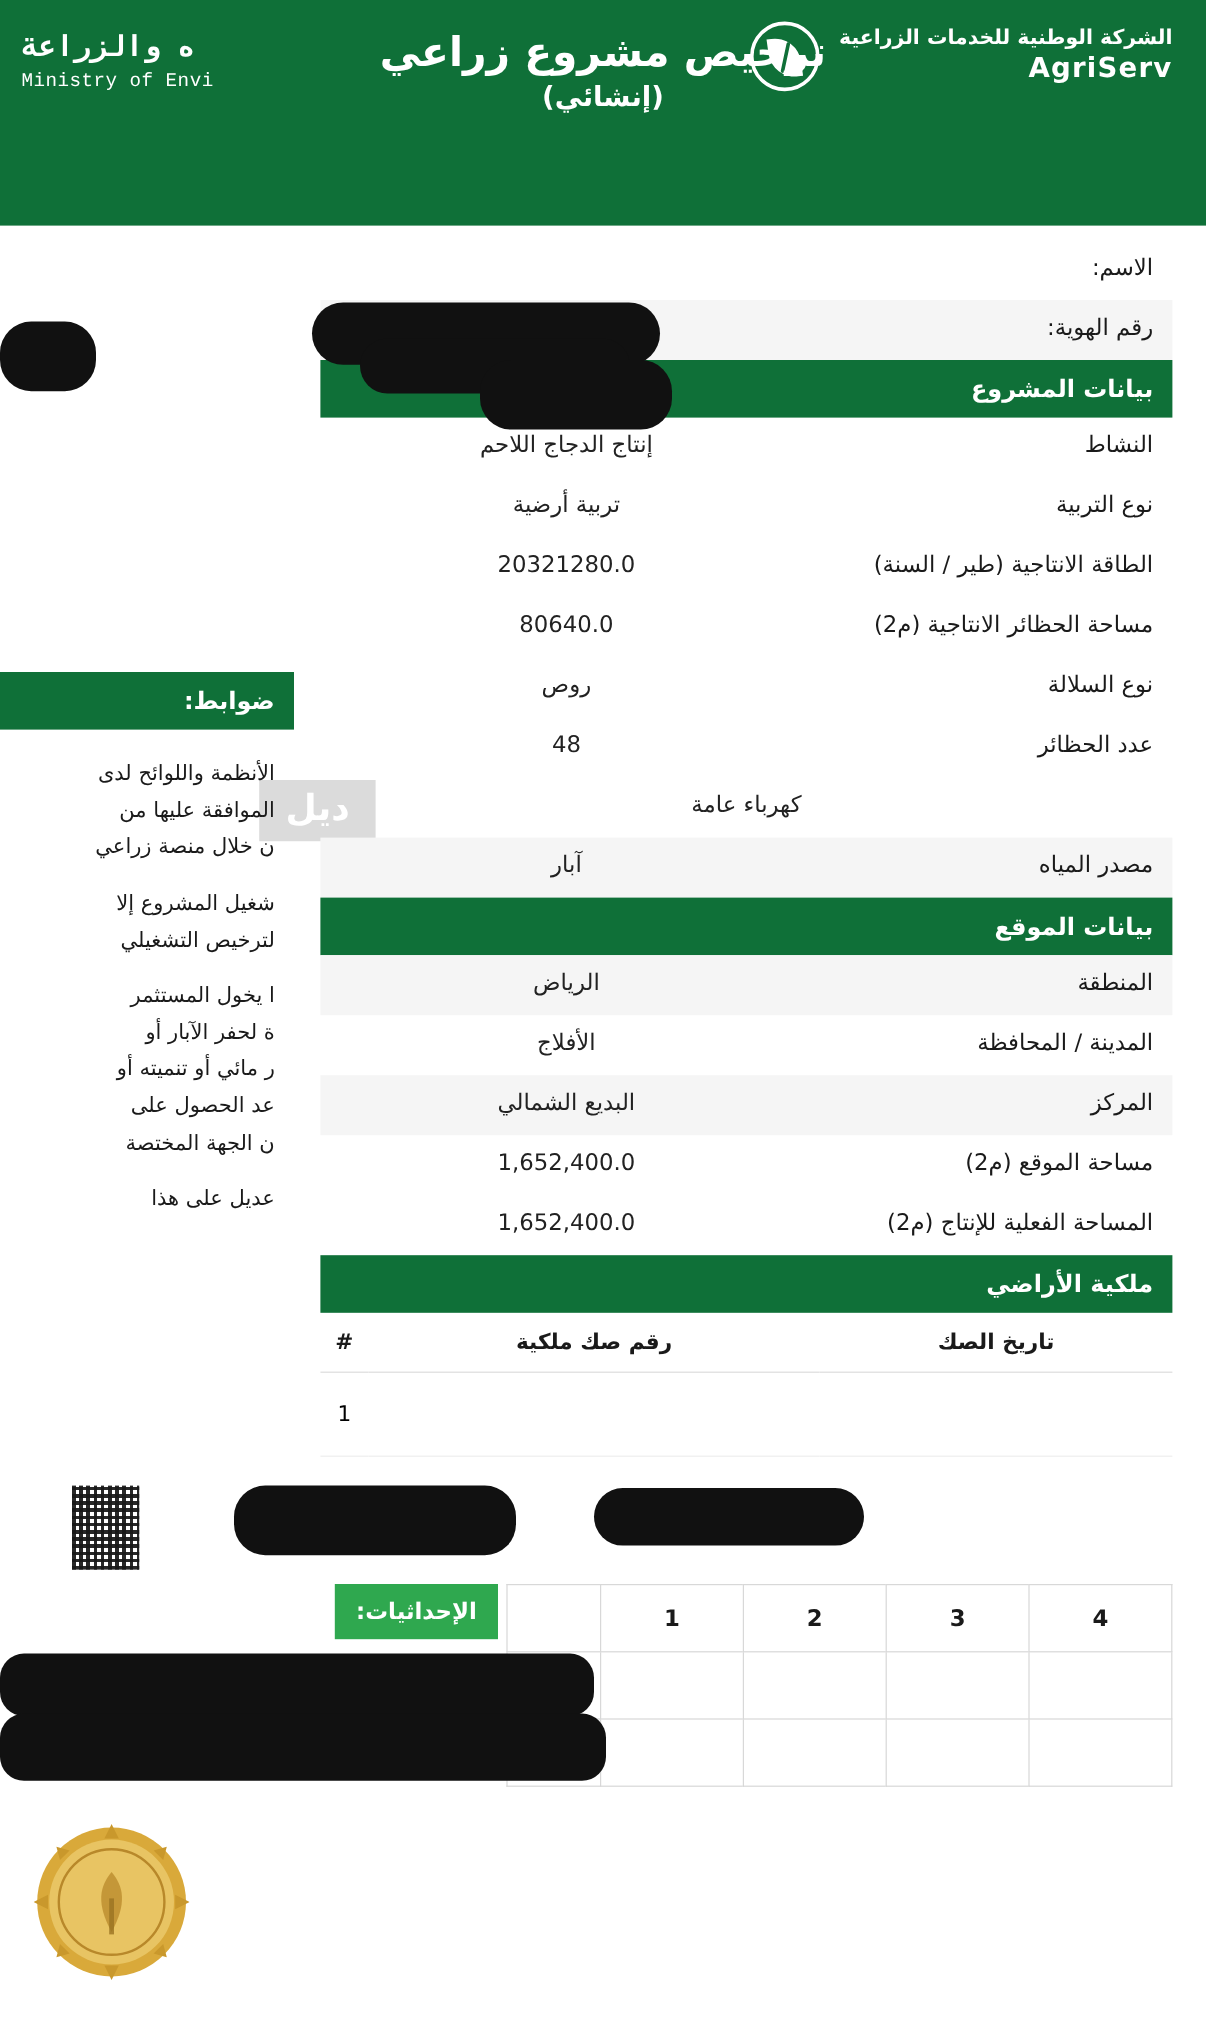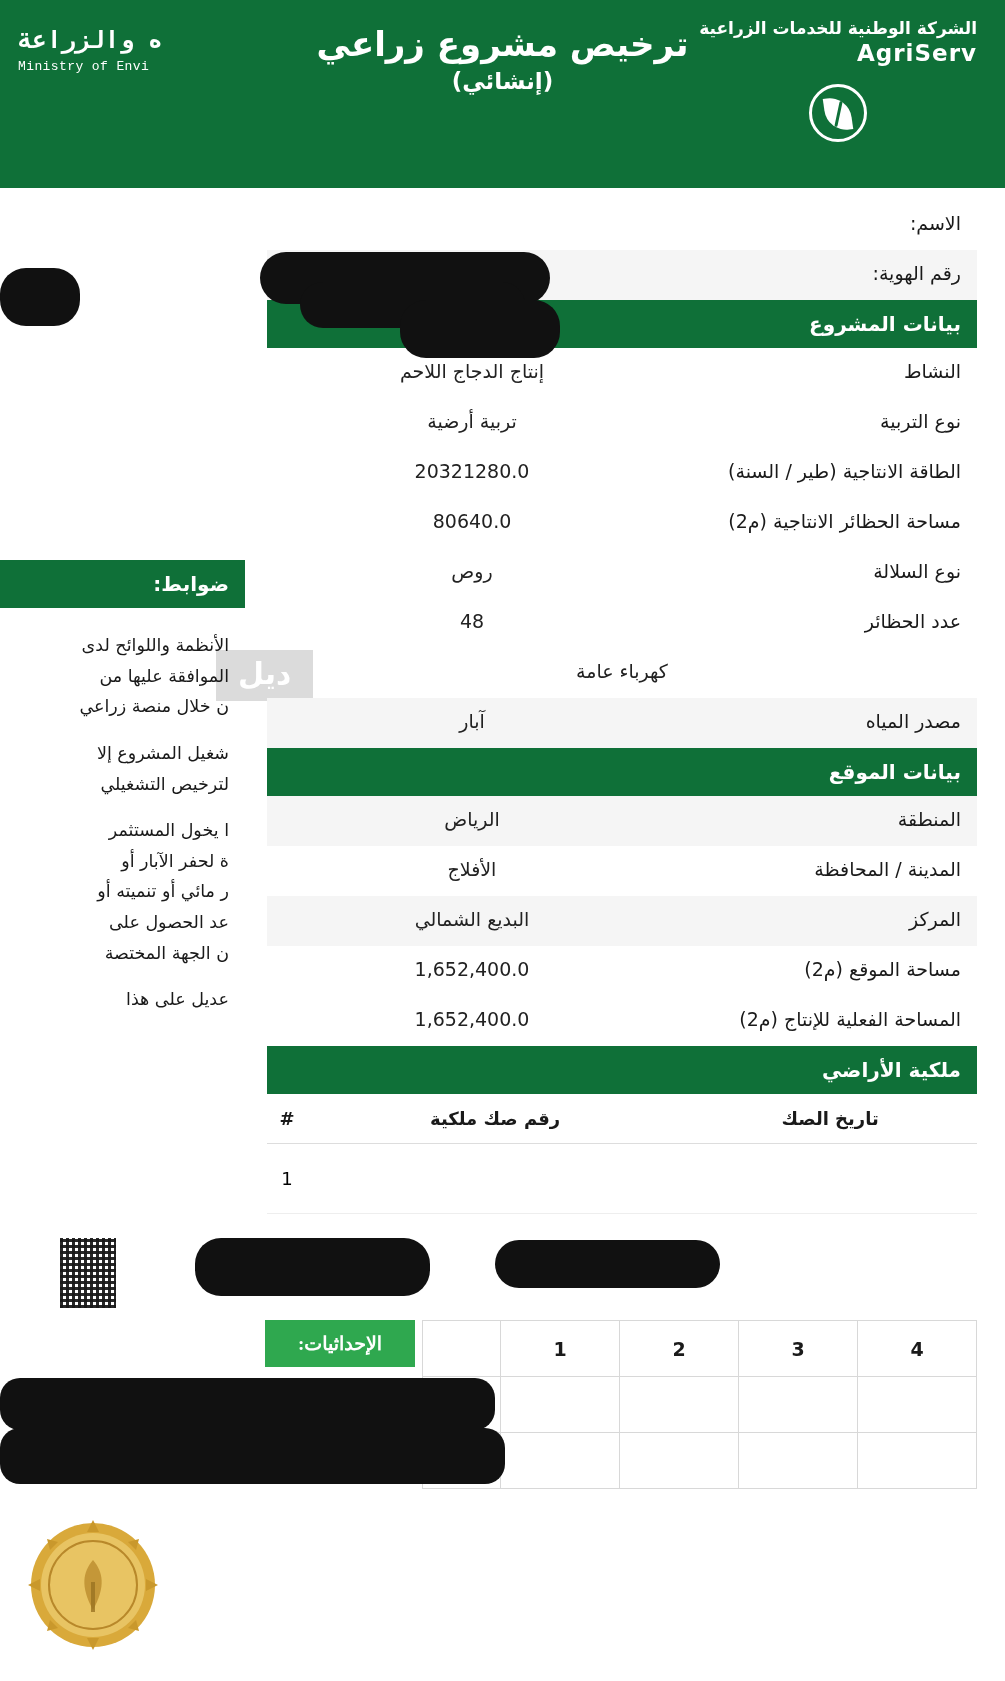--- a/index.html
+++ b/index.html
@@ -26,21 +26,21 @@
     overflow: hidden;
   }
   .header-inner {
     position: relative;
     width: 100%; height: 100%;
   }
   .logo-block {
     position: absolute;
     right: 28px; top: 18px;
     display: flex;
-    flex-direction: column;
+    flex-direction: row;
     align-items: center;
     gap: 16px;
   }
   .logo-text {
     text-align: right;
     line-height: 1.25;
   }
   .logo-text .l1 {
     font-size: 17px;
     font-weight: bold;
@@ -92,21 +92,21 @@
     font-weight: bold;
   }
   .ministry {
     position: absolute;
     left: 18px; top: 26px;
     text-align: left;
     line-height: 1.35;
     font-family: Liberation Mono, monospace;
   }
   .ministry .ar { font-size: 24px; font-weight: bold; white-space: nowrap;}
-  .ministry .en { font-size: 13px; letter-spacing: .4px; white-space: nowrap;}
+  .ministry .en { font-size: 16px; letter-spacing: .4px; white-space: nowrap;}
   .wm-badge {
     position: absolute;
     left: 216px; top: 650px;
     background: #d8d8d8;
     color: #ffffff;
     font-size: 30px;
     font-weight: bold;
     padding: 6px 22px 10px 22px;
     border-radius: 0;
     letter-spacing: 1px;
@@ -173,22 +173,21 @@
     padding: 24px 10px;
     text-align: center;
     border-bottom: 1px solid #eeeeee;
     height: 70px;
   }
 
   
   .coord-wrap {
     position: absolute;
     right: 590px; top: 1320px;
-    width: 150px;
-    font-family: Liberation Serif, serif;
+    width: 136px;
   }
   .coord-btn {
     background: #2fa84f;
     color: #fff;
     font-size: 19px;
     font-weight: bold;
     padding: 12px 14px;
     text-align: center;
   }
   .coord-table {

